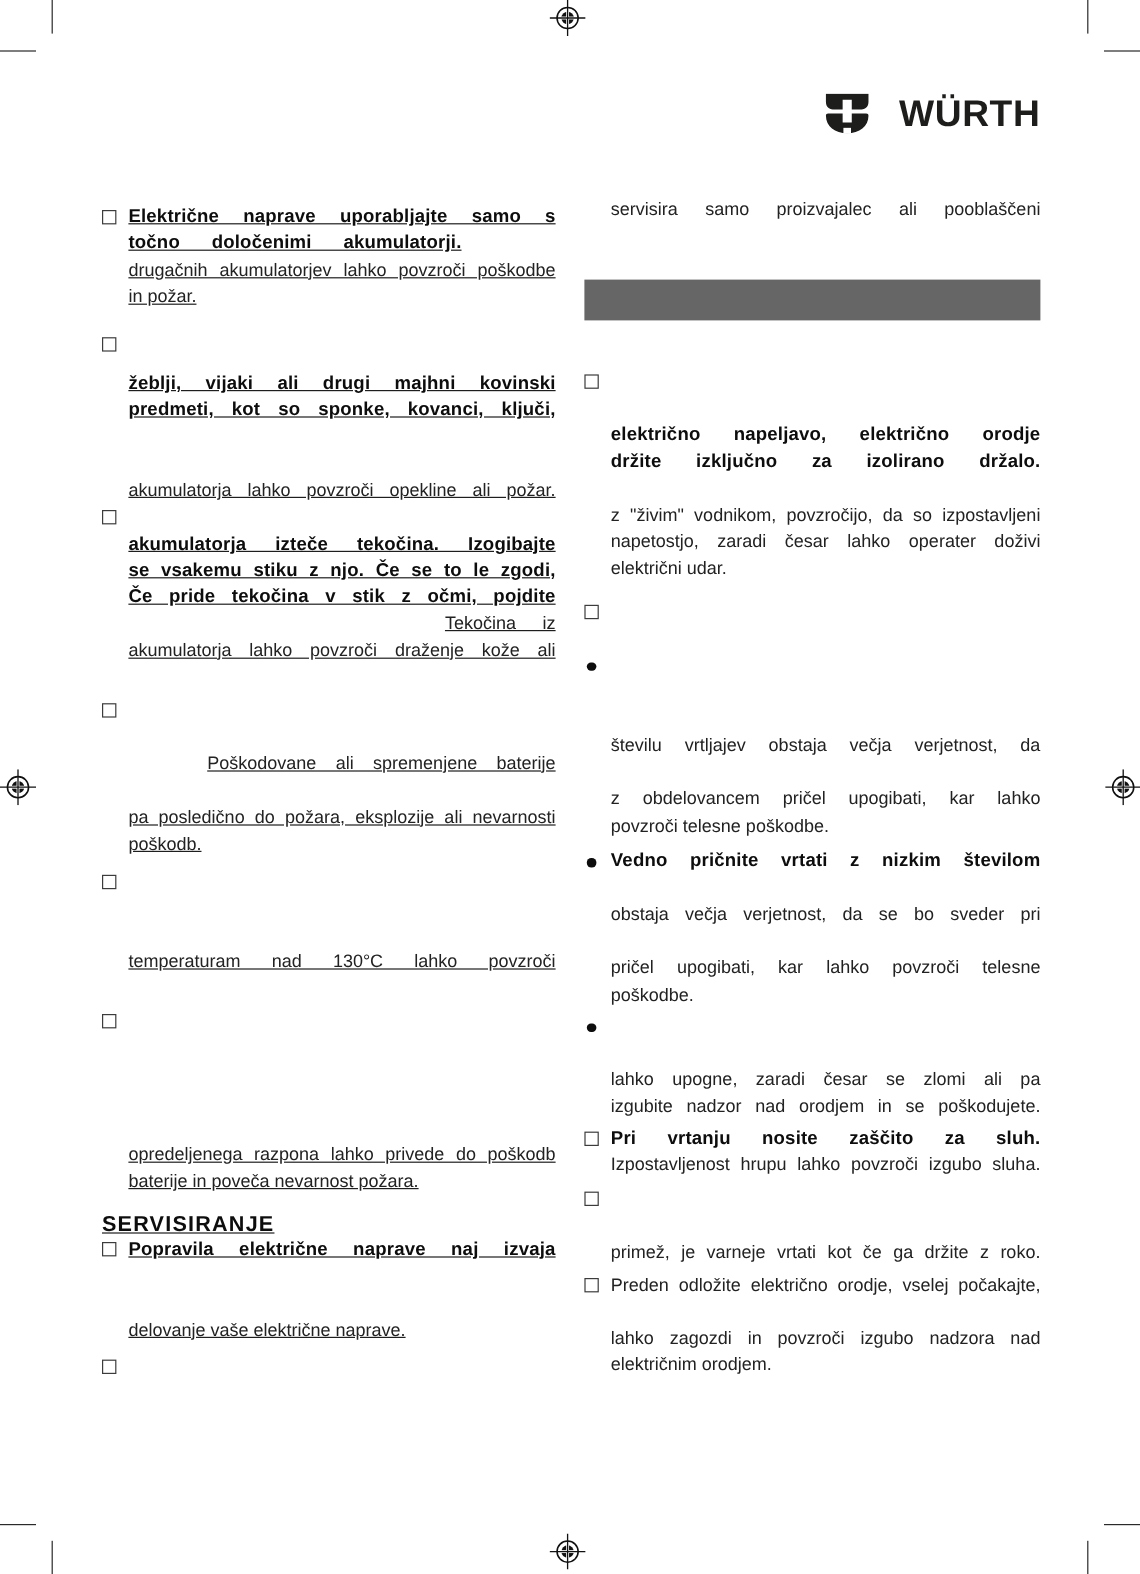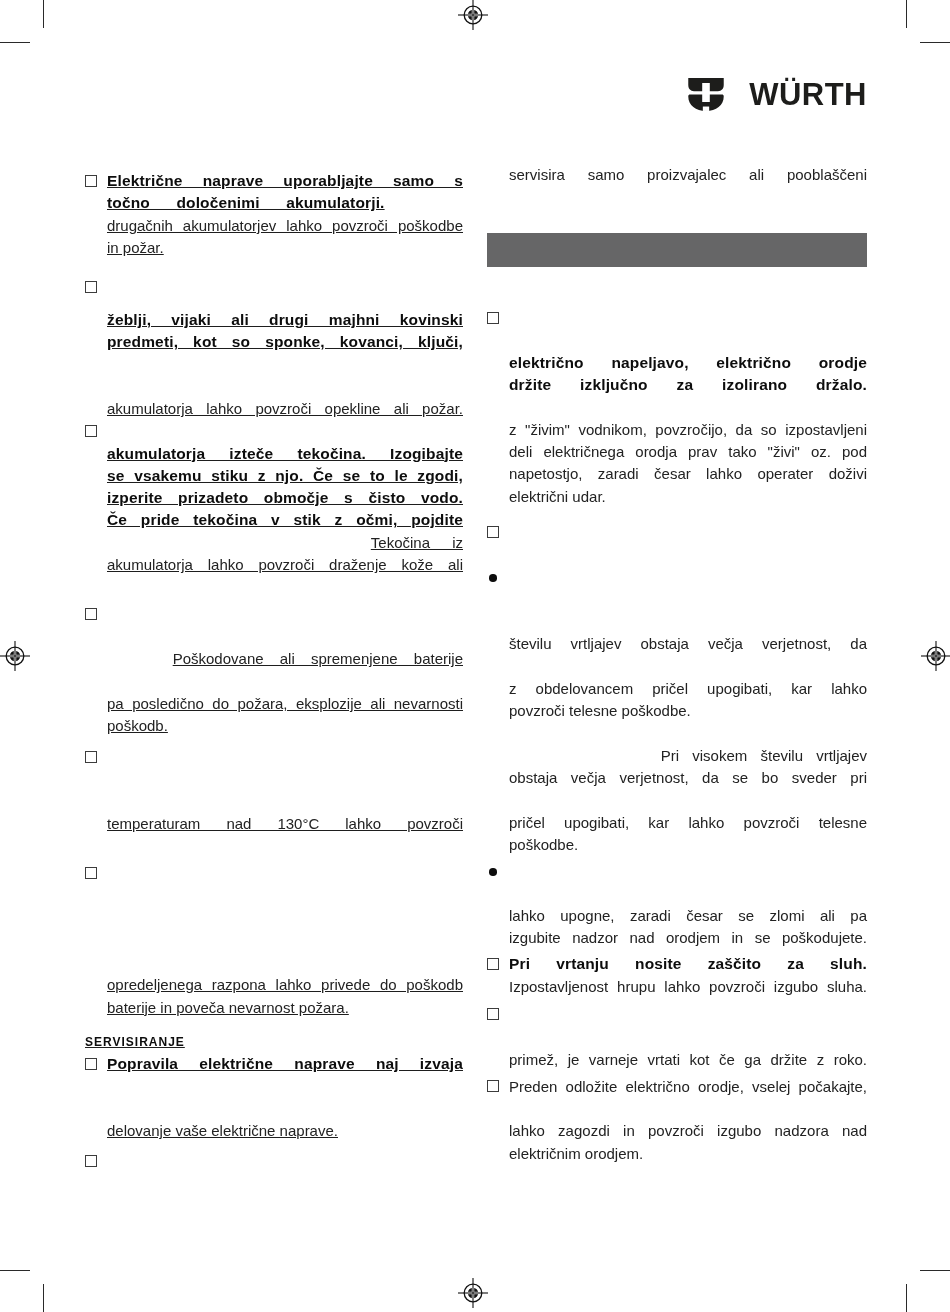--- a/index.html
+++ b/index.html
@@ -16,21 +16,21 @@
   .logo-text{font-size:31px;font-weight:700;letter-spacing:0.5px;color:#1d1d1b;line-height:1;}
   
   .col{position:absolute;}
   .col-left{left:85px;top:170px;width:378px;text-decoration:underline;}
   .col-right{left:487px;top:164px;width:380px;}
   .line{
     position:relative;height:22.3px;line-height:22.3px;padding-left:22px;
     font-size:15px;box-sizing:border-box;overflow:visible;color:#222;
   }
   .line.bold{font-weight:700;font-size:15.5px;color:#0d0d0d;letter-spacing:0.15px;}
-  .line.heading{padding-left:0;font-size:12px;font-weight:700;letter-spacing:1px;color:#0d0d0d;}
+  .line.heading{padding-left:0;font-size:18px;font-weight:700;letter-spacing:1px;color:#0d0d0d;}
   .txt{display:block;width:100%;}
   .align-j{text-align:justify;text-align-last:justify;}
   .align-r{text-align:right;}
   .align-l{text-align:left;}
   .marker-box{
     position:absolute;left:0;top:4.5px;width:12px;height:12px;
     border:1.6px solid #3c3c3c;background:#fff;box-sizing:border-box;
   }
   .marker-dot{
     position:absolute;left:2px;top:8px;width:7.5px;height:7.5px;
@@ -132,23 +132,20 @@
       <span class="marker-box"></span>
       <span class="txt align-l"></span>
     </div>
     <div class="line bold">
       <span class="txt align-j">akumulatorja izteče tekočina. Izogibajte</span>
     </div>
     <div class="line bold">
       <span class="txt align-j">se vsakemu stiku z njo. Če se to le zgodi,</span>
     </div>
     <div class="line bold">
-      <span class="txt align-j">izperite prizadeto območje s čisto vodo.</span>
-    </div>
-    <div class="line bold">
       <span class="txt align-j">Če pride tekočina v stik z očmi, pojdite</span>
     </div>
     <div class="line">
       <span class="txt align-r" style="word-spacing: 18px;">Tekočina iz</span>
     </div>
     <div class="line">
       <span class="txt align-j">akumulatorja lahko povzroči draženje kože ali</span>
     </div>
     <div class="line">
       <span class="txt align-l"></span>
@@ -249,23 +246,20 @@
     <div class="line bold">
       <span class="txt align-j">držite izključno za izolirano držalo.</span>
     </div>
     <div class="line">
       <span class="txt align-l"></span>
     </div>
     <div class="line">
       <span class="txt align-j">z "živim" vodnikom, povzročijo, da so izpostavljeni</span>
     </div>
     <div class="line">
-      <span class="txt align-j">deli električnega orodja prav tako "živi" oz. pod</span>
-    </div>
-    <div class="line">
       <span class="txt align-j">napetostjo, zaradi česar lahko operater doživi</span>
     </div>
     <div class="line">
       <span class="txt align-l">električni udar.</span>
     </div>
     <div class="line" style="margin-top: 14px;">
       <span class="marker-box"></span>
       <span class="txt align-l"></span>
     </div>
     <div class="line" style="margin-top: 22px;">
@@ -283,25 +277,26 @@
     </div>
     <div class="line">
       <span class="txt align-l"></span>
     </div>
     <div class="line">
       <span class="txt align-j">z obdelovancem pričel upogibati, kar lahko</span>
     </div>
     <div class="line">
       <span class="txt align-l">povzroči telesne poškodbe.</span>
     </div>
-    <div class="line">
-      <span class="txt align-l"></span>
-    </div>
-    <div class="line">
-      <span class="txt align-r" style="word-spacing: 9px;">Pri visokem številu vrtljajev</span>
+    <div class="line bold" style="margin-top: 7px;">
+      <span class="marker-dot"></span>
+      <span class="txt align-j">Vedno pričnite vrtati z nizkim številom</span>
+    </div>
+    <div class="line">
+      <span class="txt align-l"></span>
     </div>
     <div class="line">
       <span class="txt align-j">obstaja večja verjetnost, da se bo sveder pri</span>
     </div>
     <div class="line">
       <span class="txt align-l"></span>
     </div>
     <div class="line">
       <span class="txt align-j">pričel upogibati, kar lahko povzroči telesne</span>
     </div>

